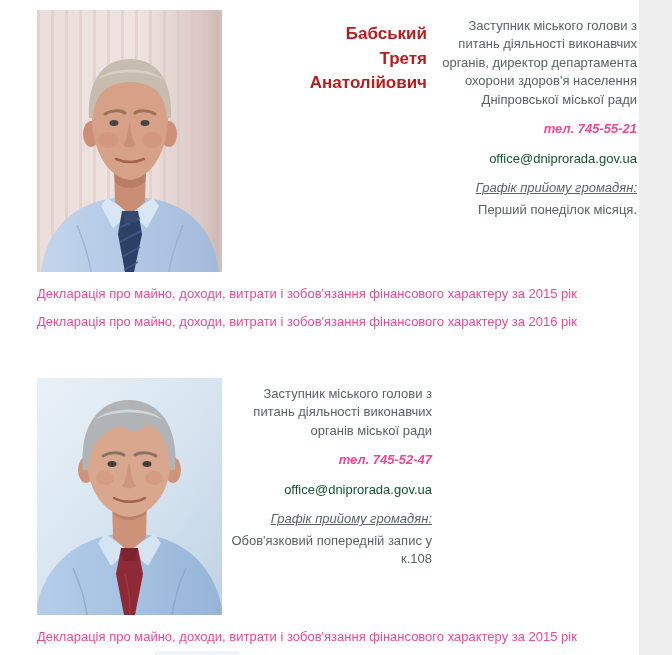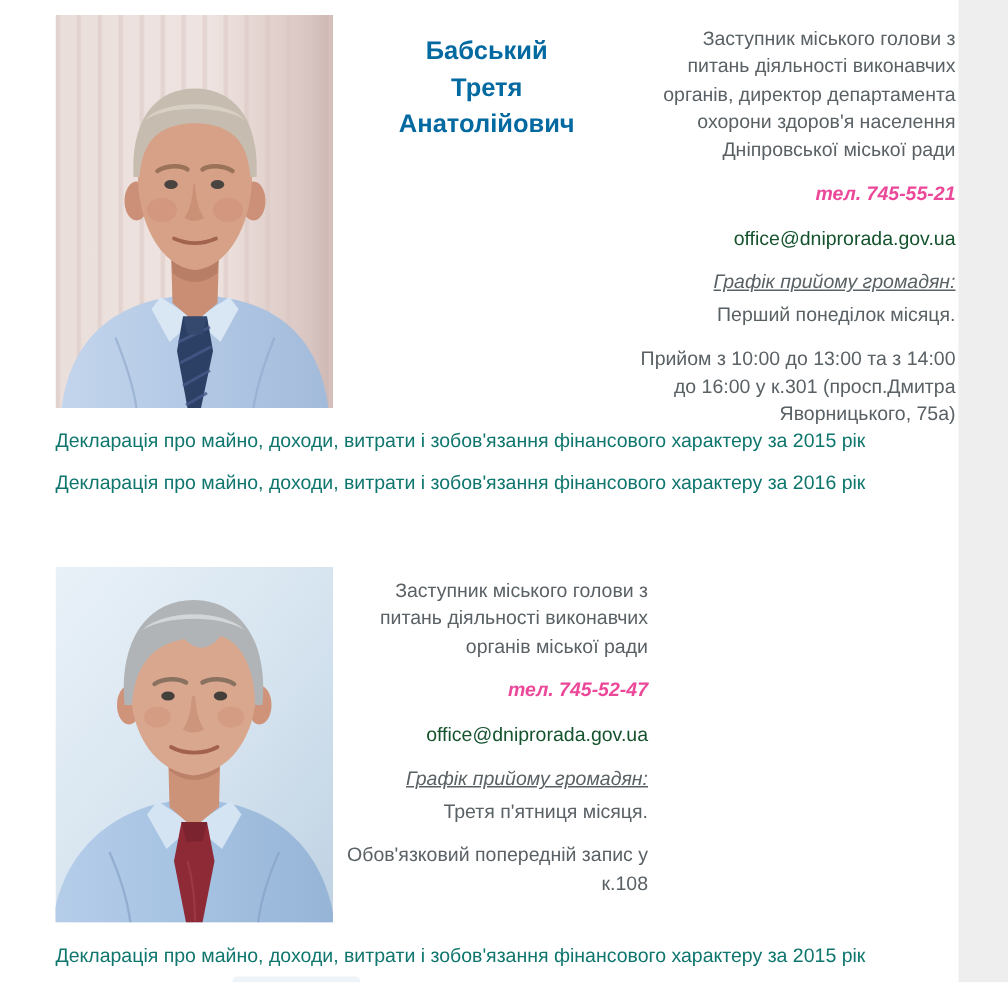--- a/index.html
+++ b/index.html
@@ -21,22 +21,22 @@
   .card {
     position: absolute;
     left: 37px;
     display: flex;
     width: 600px;
   }
   .photo { flex: 0 0 185px; font-size: 0; }
   .name-col {
     flex: 0 0 205px;
     padding-top: 12px;
-    text-align: center;
-    color: #0369a1;
+    text-align: right;
+    color: #b91c1c;
     font-weight: bold;
     font-size: 17px;
     line-height: 1.45;
   }
   .name-col span { display: block; }
   .info-col {
     flex: 0 0 210px;
     padding-top: 7px;
     text-align: center;
     font-size: 13px;
@@ -50,21 +50,21 @@
   .sched-title {
     font-style: italic;
     text-decoration: underline;
     margin-bottom: 3px !important;
   }
   .sched-line { margin: 0; }
   .decl {
     position: absolute;
     left: 37px;
     font-size: 13px;
-    color: #0f766e;
+    color: #ec4899;
     text-decoration: none;
     cursor: pointer;
     white-space: nowrap;
   }
   .bottom-sliver {
     position: absolute;
     left: 155px; bottom: 0;
     width: 85px; height: 4px;
     background: #eef4f7;
     border-radius: 3px 3px 0 0;
@@ -131,21 +131,20 @@
       <span>Бабський</span>
       <span>Третя</span>
       <span>Анатолійович</span>
     </h2>
     <div class="info-col">
       <p class="position">Заступник міського голови з питань діяльності виконавчих органів, директор департамента охорони здоров'я населення Дніпровської міської ради</p>
       <p class="phone">тел. 745-55-21</p>
       <p><a class="email-link">office@dniprorada.gov.ua</a></p>
       <p class="sched-title">Графік прийому громадян:</p>
       <p class="sched-line">Перший понеділок місяця.</p>
-      <p class="sched-line">Прийом з 10:00 до 13:00 та з 14:00 до 16:00 у к.301 (просп.Дмитра Яворницького, 75а)</p>
     </div>
   </section>
 
   <a class="decl" style="top:286px">Декларація про майно, доходи, витрати і зобов'язання фінансового характеру за 2015 рік</a>
   <a class="decl" style="top:314px">Декларація про майно, доходи, витрати і зобов'язання фінансового характеру за 2016 рік</a>
 
   <section class="card" style="top:378px">
     <div class="photo">
       <svg width="185" height="237" viewBox="0 0 185 237">
         <defs>
@@ -184,21 +183,20 @@
         <ellipse cx="110" cy="86" rx="4.5" ry="3" fill="#43403c"></ellipse>
         <path d="M91,86 C90,98 88,104 85,108 C88,111 96,111 99,108 C96,104 94,98 93,86" fill="#c2836a" opacity="0.5"></path>
         <path d="M77,120 C86,125 99,125 108,120" stroke="#a2604e" stroke-width="2.5" fill="none" stroke-linecap="round"></path>
       </svg>
     </div>
     <div class="info-col">
       <p class="position">Заступник міського голови з питань діяльності виконавчих органів міської ради</p>
       <p class="phone">тел. 745-52-47</p>
       <p><a class="email-link">office@dniprorada.gov.ua</a></p>
       <p class="sched-title">Графік прийому громадян:</p>
-      <p class="sched-line">Третя п'ятниця місяця.</p>
       <p class="sched-line">Обов'язковий попередній запис у к.108</p>
     </div>
   </section>
 
   <a class="decl" style="top:629px">Декларація про майно, доходи, витрати і зобов'язання фінансового характеру за 2015 рік</a>
 
   <div class="bottom-sliver"></div>
 </div>
 
 </body></html>

